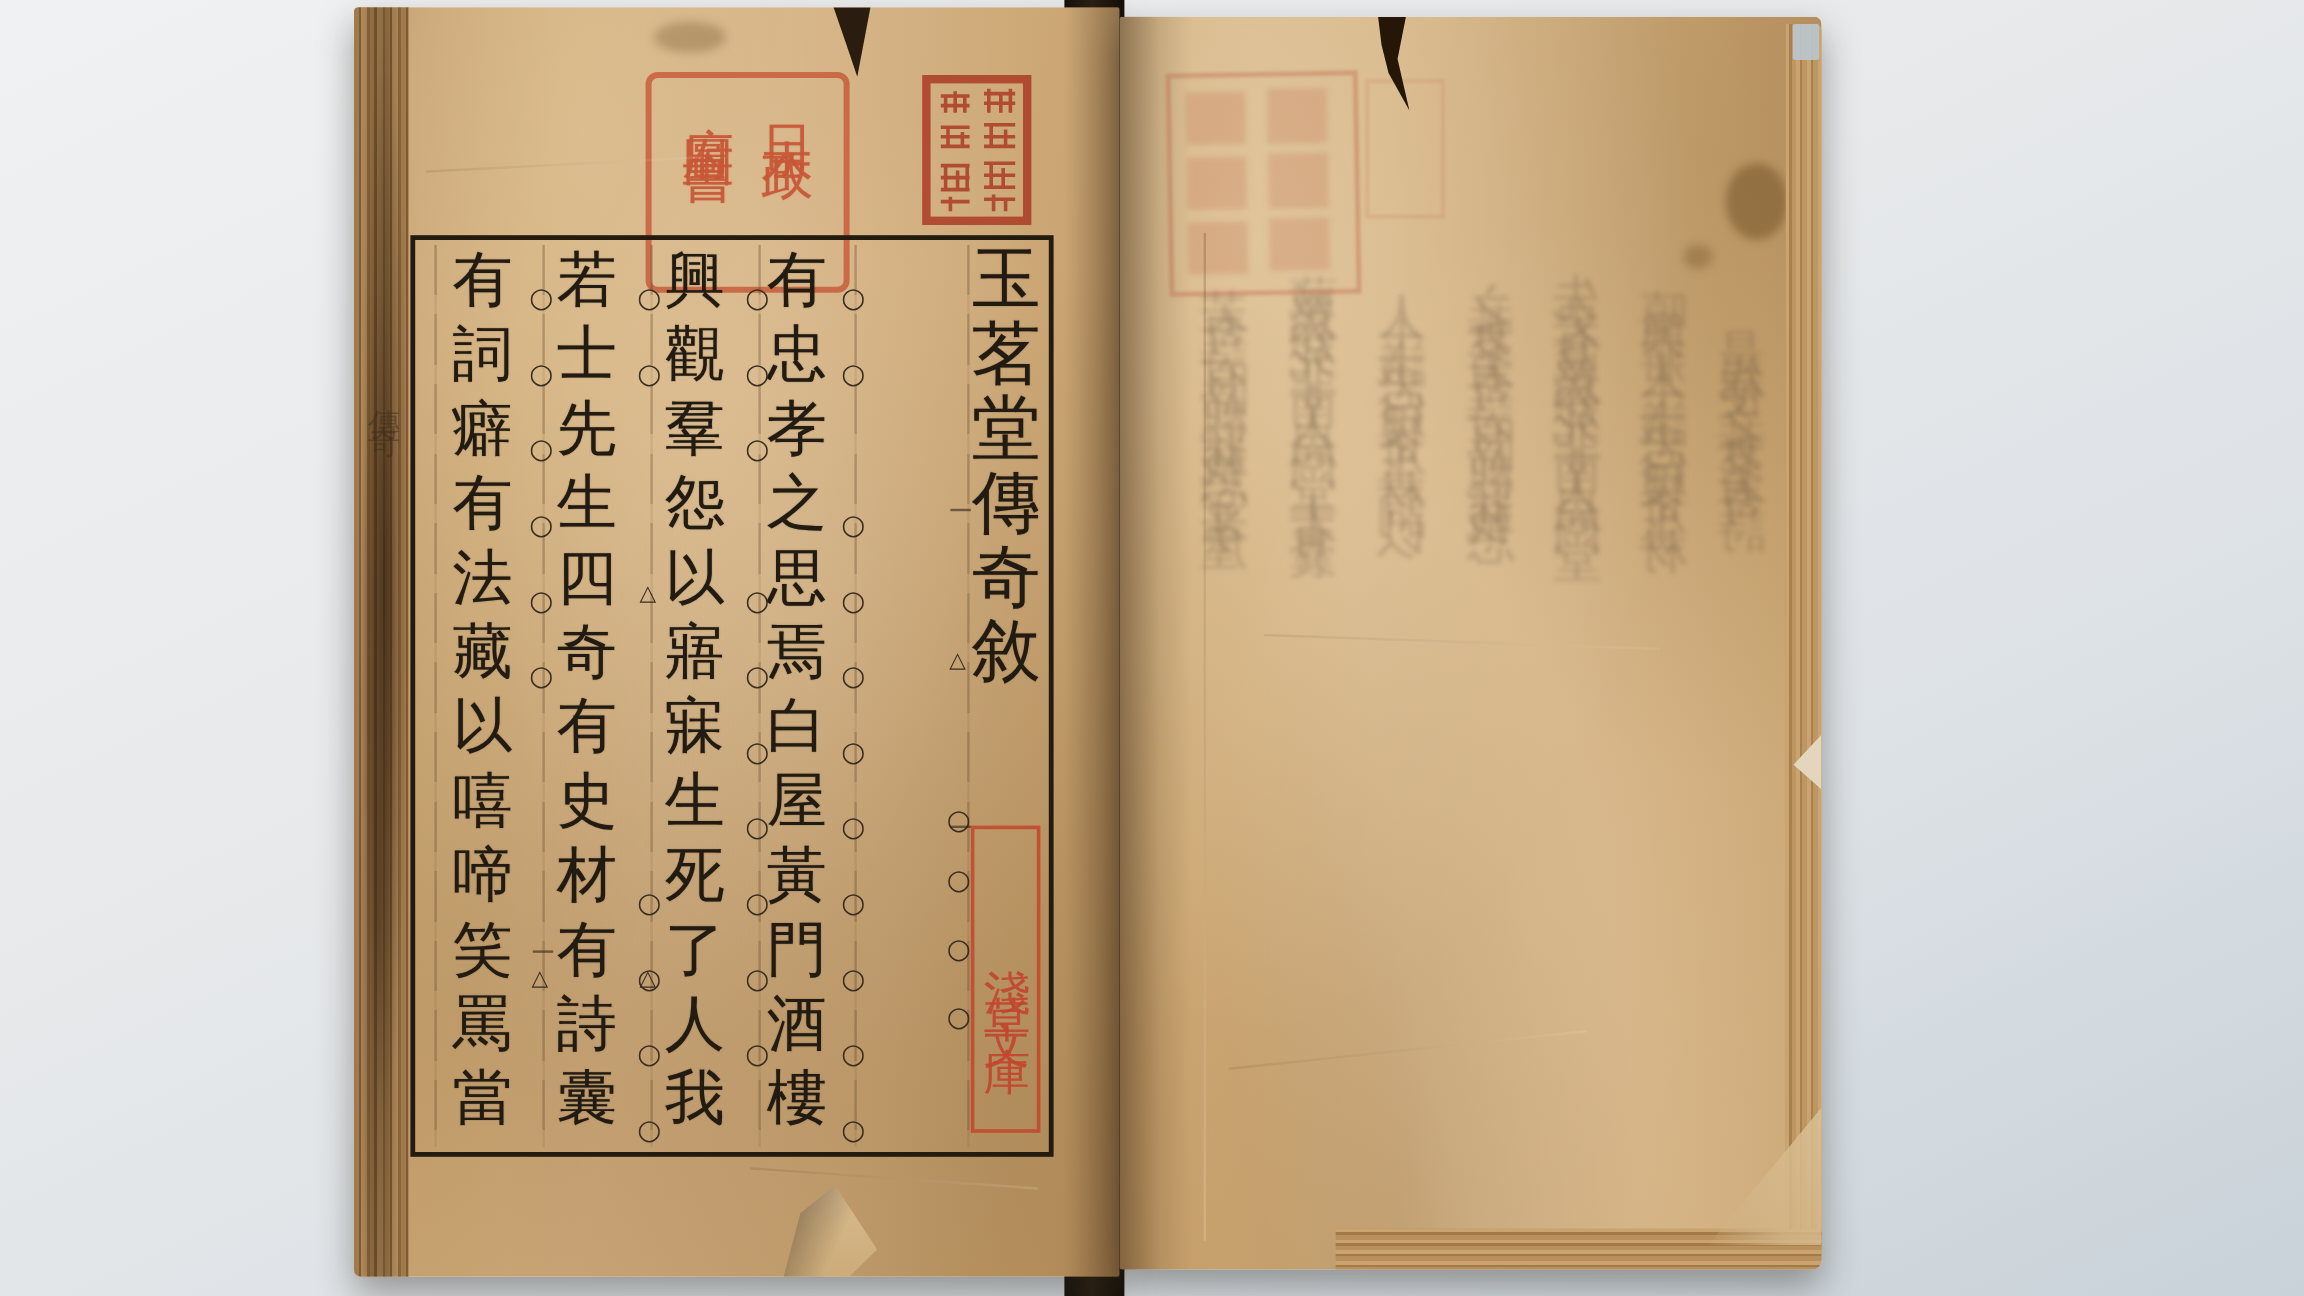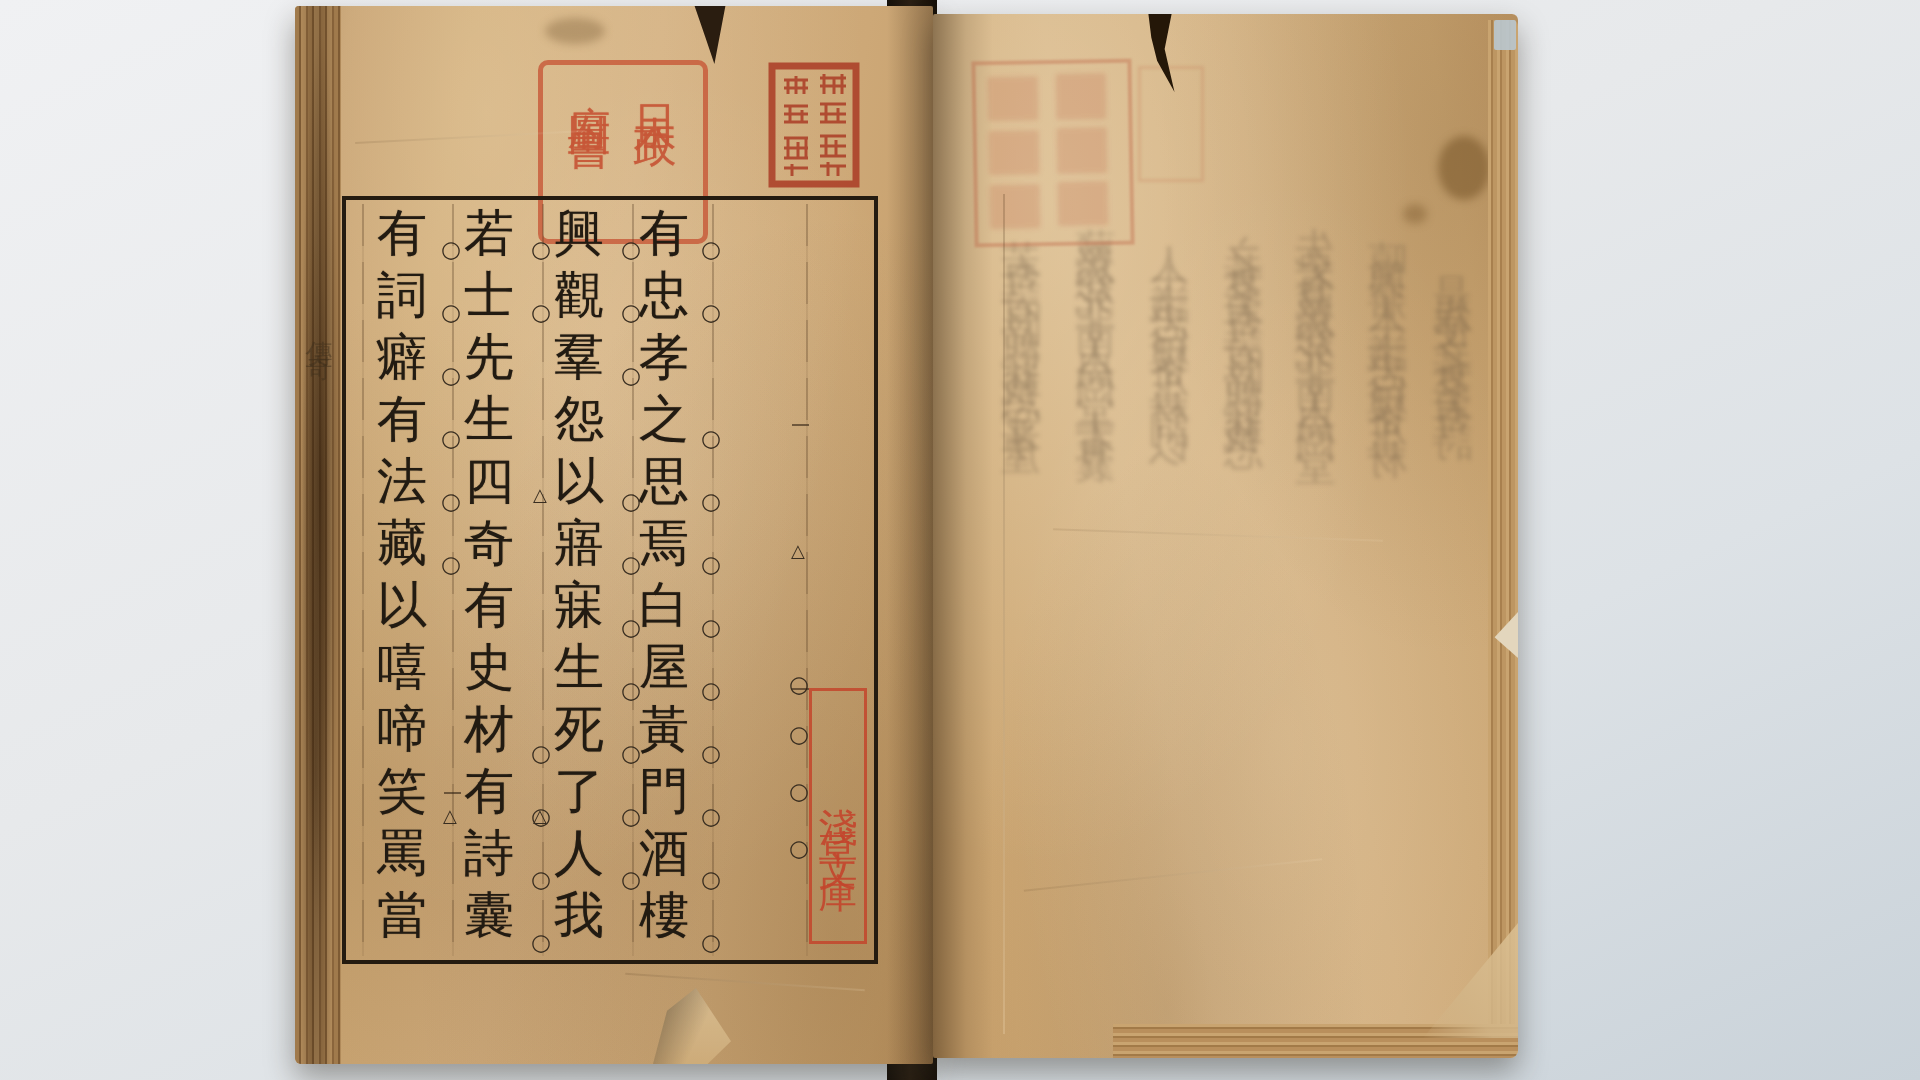--- a/index.html
+++ b/index.html
@@ -129,20 +129,21 @@
 
       <div class="frame">
         <div id="rules">
             <div class="rule" style="left: 460px;"></div>
             <div class="rule" style="left: 366px;"></div>
             <div class="rule" style="left: 286px;"></div>
             <div class="rule" style="left: 196px;"></div>
             <div class="rule" style="left: 106px;"></div>
             <div class="rule" style="left: 16px;"></div>
           </div>
+        <div class="vcol title">玉茗堂傳奇敘</div>
         <div class="vcol" style="left:293px">有忠孝之思焉白屋黃門酒樓</div>
         <div class="vcol" style="left:208px">興觀羣怨以寤寐生死了人我</div>
         <div class="vcol" style="left:118px">若士先生四奇有史材有詩囊</div>
         <div class="vcol" style="left:31px">有詞癖有法藏以嘻啼笑罵當</div>
         <div id="marks">
             <span class="mk circ" style="left: 443px; top: 470.7px;">○</span>
             <span class="mk circ" style="left: 443px; top: 521.1px;">○</span>
             <span class="mk circ" style="left: 443px; top: 577.8px;">○</span>
             <span class="mk circ" style="left: 443px; top: 634.5px;">○</span>
             <span class="mk tri" style="left: 445px; top: 340.4px;">△</span>

